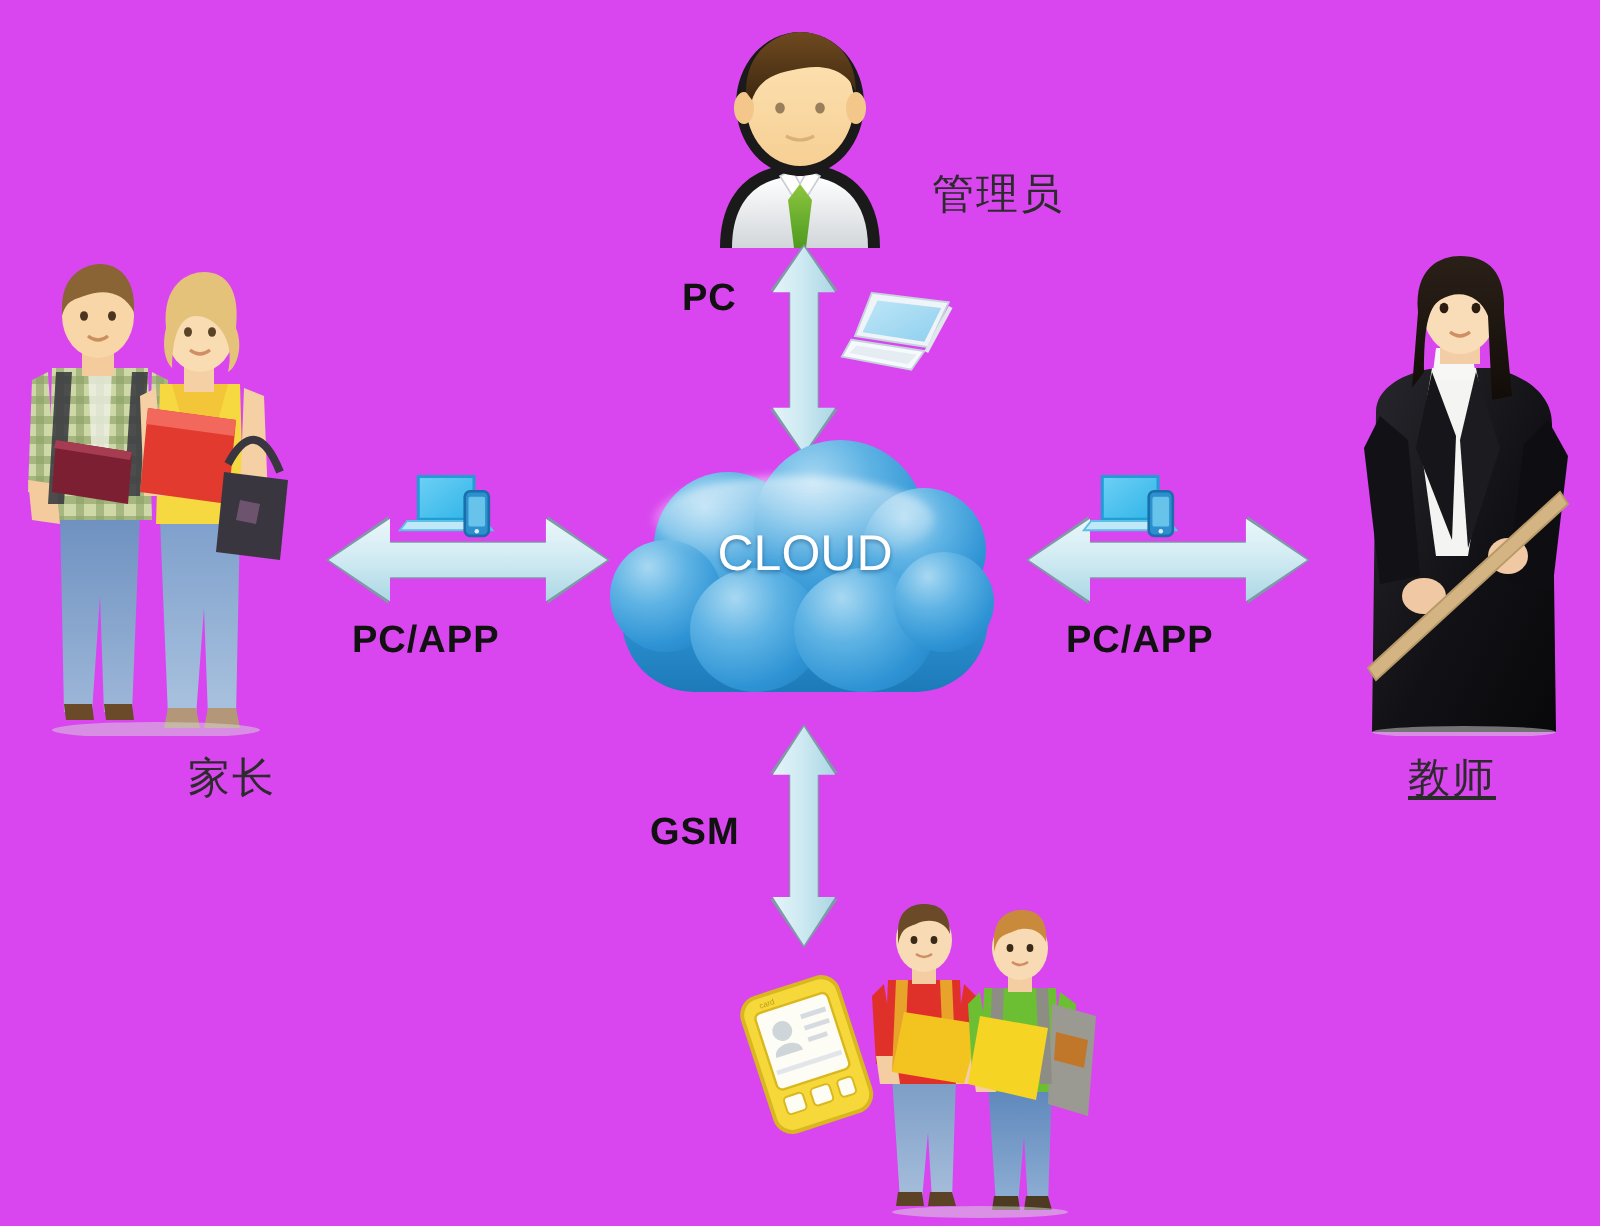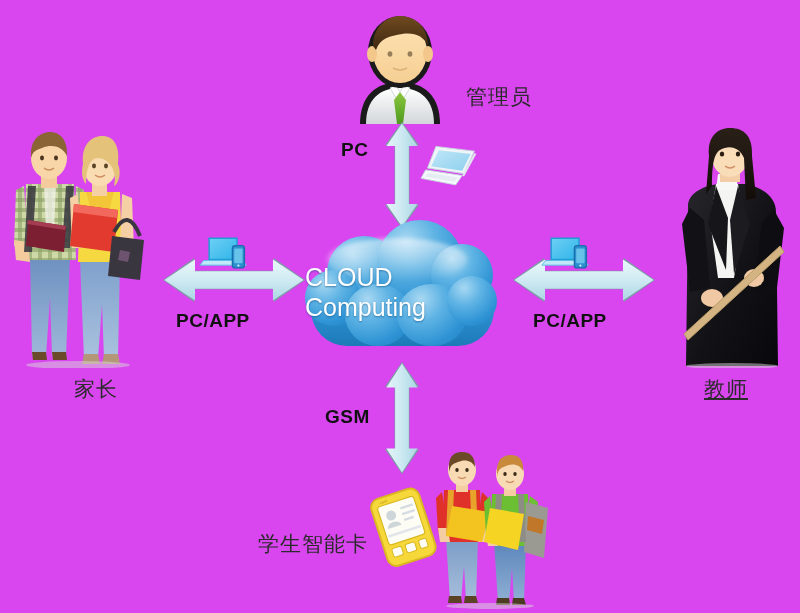--- a/index.html
+++ b/index.html
@@ -36,21 +36,21 @@
     position:absolute;left:6px;top:56px;width:183px;height:72px;border-radius:40px;
     background:linear-gradient(180deg,#54ace1 0%,#2e93d4 45%,#1d7ab9 100%);
   }
   .cloud-gloss{
     position:absolute;left:22px;top:20px;width:140px;height:44px;border-radius:50%;
     background:linear-gradient(180deg,rgba(255,255,255,.55),rgba(255,255,255,0));
     filter:blur(2px);
   }
   .cloud-text{
     position:absolute;left:0;top:44px;width:195px;
-    text-align:left;color:#ffffff;
+    text-align:center;color:#ffffff;
     font-size:25px;line-height:30px;font-weight:500;
     text-shadow:0 1px 2px rgba(10,70,120,.55);
     font-family:"Liberation Sans","DejaVu Sans",sans-serif;
   }
 
   
   .arrow-v{
     background:linear-gradient(90deg,#e4f4f8 0%,#cfeaf2 45%,#a9d6e3 100%);
     -webkit-clip-path:polygon(50% 0%,100% 22%,72% 22%,72% 78%,100% 78%,50% 100%,0% 78%,28% 78%,28% 22%,0% 22%);
     clip-path:polygon(50% 0%,100% 22%,72% 22%,72% 78%,100% 78%,50% 100%,0% 78%,28% 78%,28% 22%,0% 22%);
@@ -155,21 +155,20 @@
     <div class="puff" style="left:22px;top:18px;width:74px;height:74px;"></div>
     <div class="puff" style="left:72px;top:2px;width:86px;height:86px;"></div>
     <div class="puff" style="left:126px;top:26px;width:62px;height:62px;"></div>
     <div class="puff" style="left:0px;top:52px;width:56px;height:56px;"></div>
     <div class="puff" style="left:40px;top:66px;width:66px;height:62px;"></div>
     <div class="puff" style="left:92px;top:66px;width:70px;height:62px;"></div>
     <div class="puff" style="left:142px;top:58px;width:50px;height:50px;"></div>
     <div class="cloud-gloss"></div>
     <div class="cloud-text">
       <span>CLOUD</span><br>
-      <span>Computing</span>
     </div>
   </div>
 
   <div class="abs" style="left:163px;top:258px;width:142px;height:44px;">
     <div class="abs arrow-h-edge" style="left:0;top:0;width:142px;height:44px;"></div>
     <div class="abs arrow-h" style="left:1.4px;top:1.4px;width:139.2px;height:41.2px;"></div>
   </div>
   <div class="abs arrow-label" style="left:176px;top:310px;">PC/APP</div>
 
   <div class="abs" style="left:198px;top:234px;">
@@ -279,21 +278,21 @@
       <ellipse cx="92" cy="38" rx="17" ry="20" fill="#f9dcb2"></ellipse>
       <path d="M75 36 C73 14 86 8 94 8 C106 8 112 18 110 36 C114 46 110 56 106 58 C110 42 100 30 90 30 C82 30 78 40 78 56 C74 52 73 44 75 36 Z" fill="#e5c27a"></path>
       <ellipse cx="86" cy="38" rx="2" ry="2.4" fill="#5a4326"></ellipse>
       <ellipse cx="98" cy="38" rx="2" ry="2.4" fill="#5a4326"></ellipse>
       <path d="M87 47 Q92 51 97 47" stroke="#cf8e63" stroke-width="1.6" fill="none"></path>
 
       <ellipse cx="70" cy="237" rx="52" ry="4" fill="#d8d8d8" opacity=".5"></ellipse>
     </svg>
   </div>
 
-  <div class="abs cn-label" style="left:74px;top:375px;">家长</div>
+  <div class="abs cn-label" style="left:94px;top:375px;">家长</div>
 
   <div class="abs" style="left:668px;top:128px;">
     <svg class="photo" viewBox="0 0 130 240" width="130" height="240">
       <defs>
         <linearGradient id="suit" x1="0" y1="0" x2="1" y2="1">
           <stop offset="0%" stop-color="#26262c"></stop>
             <stop offset="55%" stop-color="#121216"></stop>
             <stop offset="100%" stop-color="#08080b"></stop>
         </linearGradient>
         <linearGradient id="hairD" x1="0" y1="0" x2="0" y2="1">
@@ -345,21 +344,20 @@
         <rect x="22" y="46" width="34" height="2.4" fill="#e2e6ea"></rect>
 
         <rect x="21" y="60" width="10" height="9" rx="2" fill="#fdfdf6" stroke="#d9b81f" stroke-width="1"></rect>
         <rect x="35" y="60" width="10" height="9" rx="2" fill="#fdfdf6" stroke="#d9b81f" stroke-width="1"></rect>
         <rect x="49" y="60" width="8" height="9" rx="2" fill="#fdfdf6" stroke="#d9b81f" stroke-width="1"></rect>
         <text x="24" y="14" font-size="4" fill="#b99c19" font-family="sans-serif">card</text>
       </g>
     </svg>
   </div>
 
-  <div class="abs cn-label" style="left:258px;top:530px;">学生智能卡</div>
 
   <div class="abs" style="left:432px;top:450px;">
     <svg class="photo" viewBox="0 0 120 160" width="120" height="160">
       <defs>
         <linearGradient id="jeansC" x1="0" y1="0" x2="0" y2="1">
           <stop offset="0%" stop-color="#7b9cc6"></stop>
             <stop offset="100%" stop-color="#a6bedb"></stop>
         </linearGradient>
         <linearGradient id="jeansD" x1="0" y1="0" x2="0" y2="1">
           <stop offset="0%" stop-color="#5c86bb"></stop>

